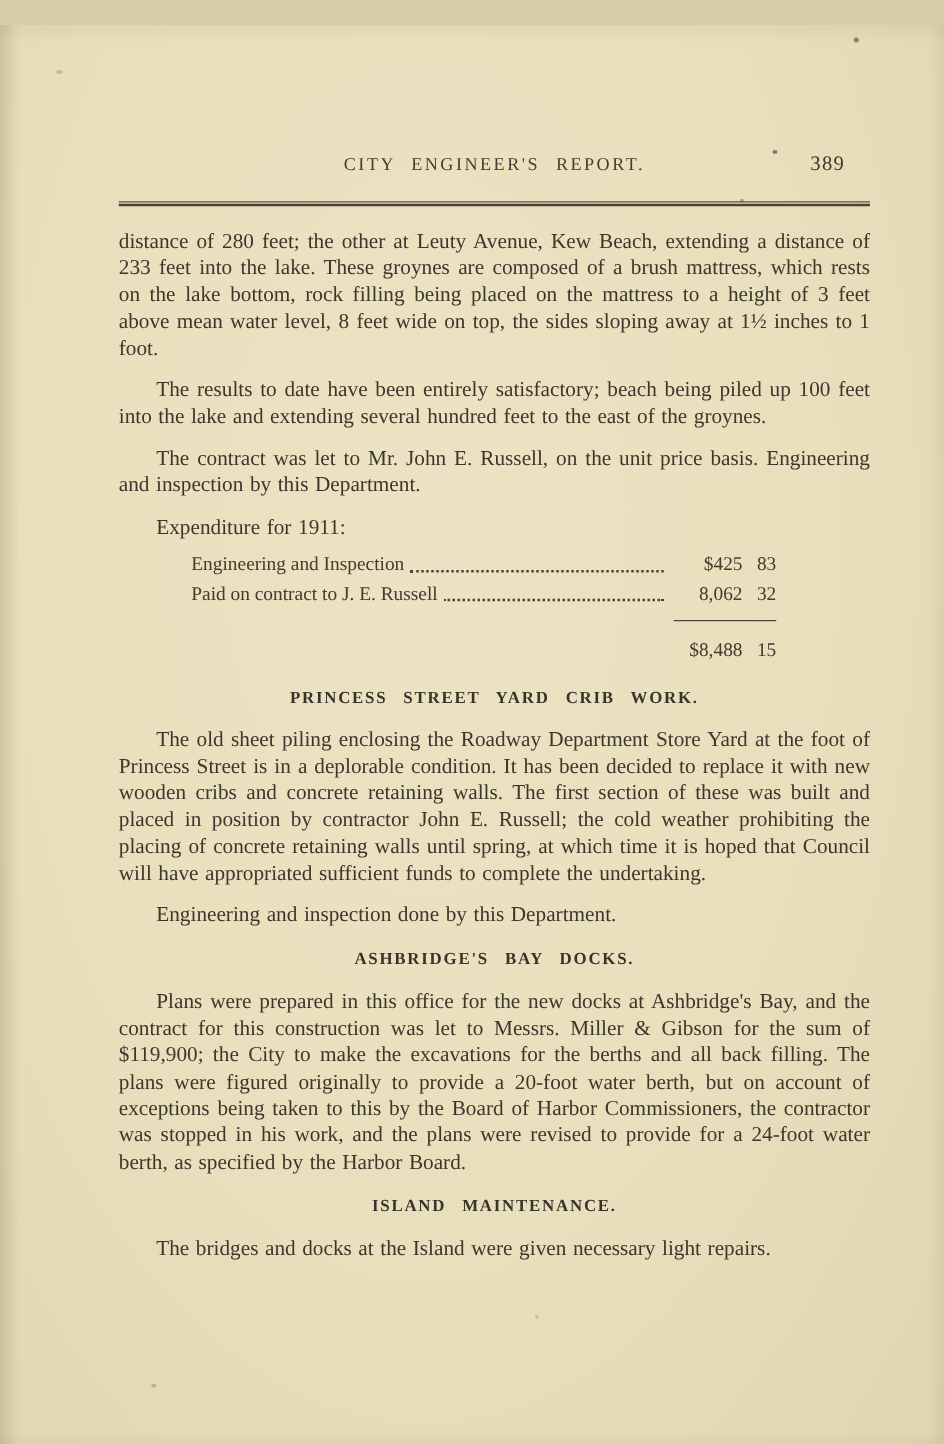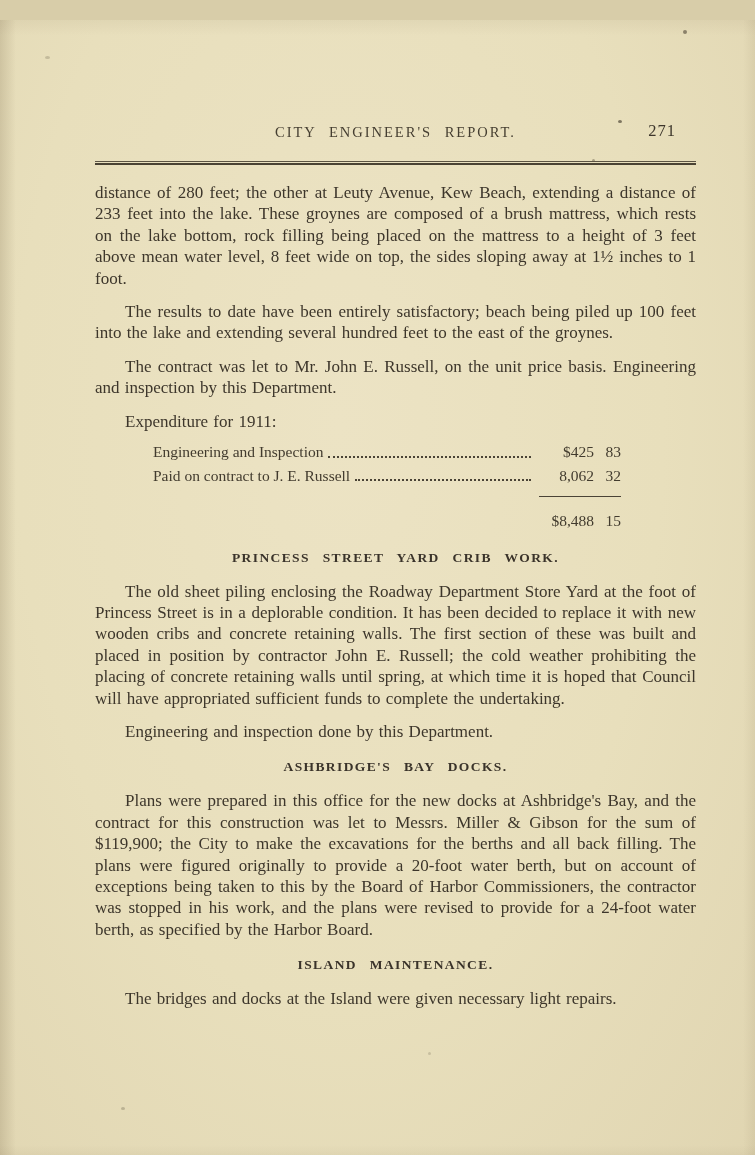--- a/index.html
+++ b/index.html
@@ -85,21 +85,21 @@
   <div class="vignette"></div>
   <span class="speck s1"></span>
   <span class="speck s2"></span>
   <span class="speck s3"></span>
   <span class="speck s4"></span>
   <span class="speck s5"></span>
   <span class="speck s6"></span>
 
   <header class="running-head">
     <span class="running-title">CITY ENGINEER'S REPORT.</span>
-    <span class="folio">271</span>
+    <span class="folio">389</span>
   </header>
 
   <div class="double-rule"></div>
 
   <main>
     <p class="continuation">distance of 280 feet; the other at Leuty Avenue, Kew Beach, extending a distance of 233 feet into the lake.  These groynes are composed of a brush mattress, which rests on the lake bottom, rock filling being placed on the mattress to a height of 3 feet above mean water level, 8 feet wide on top, the sides sloping away at 1½ inches to 1 foot.</p>
     <p>The results to date have been entirely satisfactory; beach being piled up 100 feet into the lake and extending several hundred feet to the east of the groynes.</p>
     <p>The contract was let to Mr. John E. Russell, on the unit price basis. Engineering and inspection by this Department.</p>
     <p class="intro">Expenditure for 1911:</p>
 

